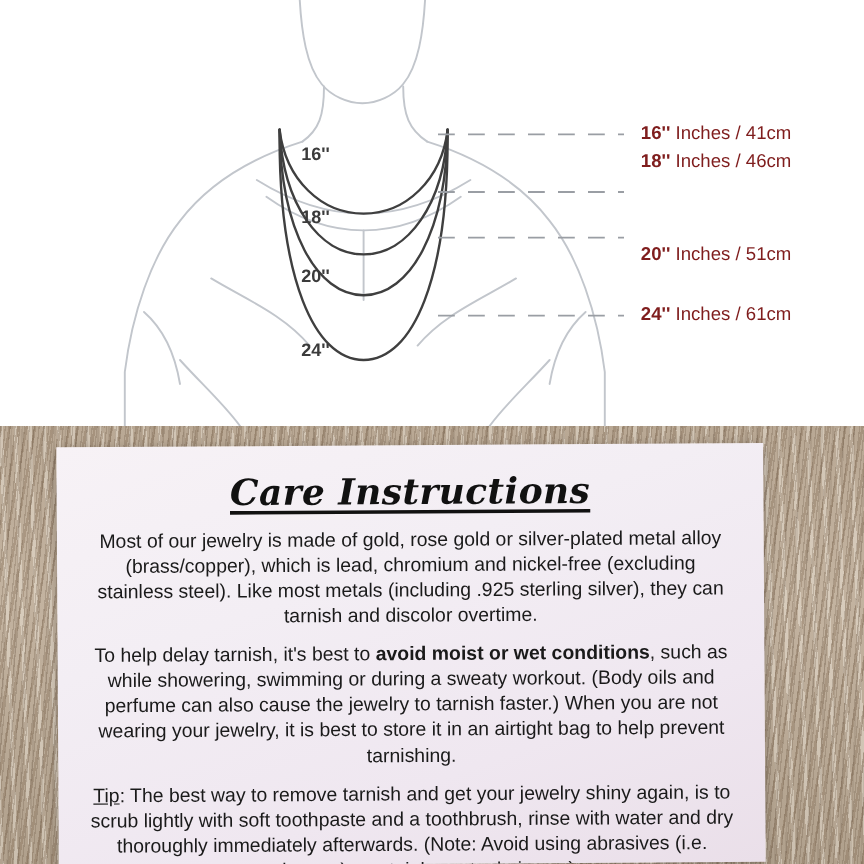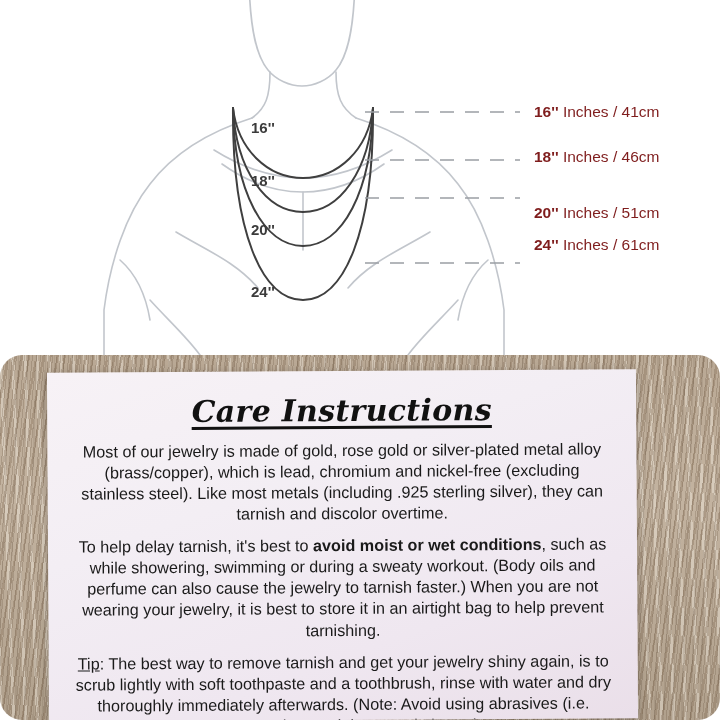--- a/index.html
+++ b/index.html
@@ -72,21 +72,20 @@
         rgba(90, 70, 50, 0.22) 0px,
         rgba(90, 70, 50, 0.22) 1px,
         rgba(255, 255, 255, 0.00) 1px,
         rgba(255, 255, 255, 0.00) 4px),
       repeating-linear-gradient(88deg,
         rgba(255, 250, 240, 0.35) 0px,
         rgba(255, 250, 240, 0.35) 3px,
         rgba(255, 255, 255, 0.00) 3px,
         rgba(255, 255, 255, 0.00) 12px),
       linear-gradient(180deg, #b9a894 0%, #c3b3a0 40%, #b0a08c 100%);
-    border-radius: 22px;
   }
   #wood-grain {
     position: absolute;
     inset: 0;
     opacity: 0.55;
     background:
       repeating-linear-gradient(92deg,
         rgba(70, 52, 36, 0.18) 0px,
         rgba(70, 52, 36, 0.18) 1.5px,
         rgba(255, 255, 255, 0) 1.5px,
@@ -190,29 +189,29 @@
       <text class="len-label" x="251" y="133">16''</text>
       <text class="len-label" x="251" y="186">18''</text>
       <text class="len-label" x="251" y="235">20''</text>
       <text class="len-label" x="251" y="297">24''</text>
     </svg>
 
     <div class="side-label" style="left:534px; top:103px;">
       <span class="num">16''</span>
       <span>Inches / 41cm</span>
     </div>
-    <div class="side-label" style="left:534px; top:148px;">
+    <div class="side-label" style="left:534px; top:126px;">
       <span class="num">18''</span>
       <span>Inches / 46cm</span>
     </div>
     <div class="side-label" style="left:534px; top:204px;">
       <span class="num">20''</span>
       <span>Inches / 51cm</span>
     </div>
-    <div class="side-label" style="left:534px; top:236px;">
+    <div class="side-label" style="left:534px; top:254px;">
       <span class="num">24''</span>
       <span>Inches / 61cm</span>
     </div>
   </div>
 
   <div id="care-panel">
     <div id="wood-grain"></div>
 
     <div id="care-card">
       <div id="care-inner">

